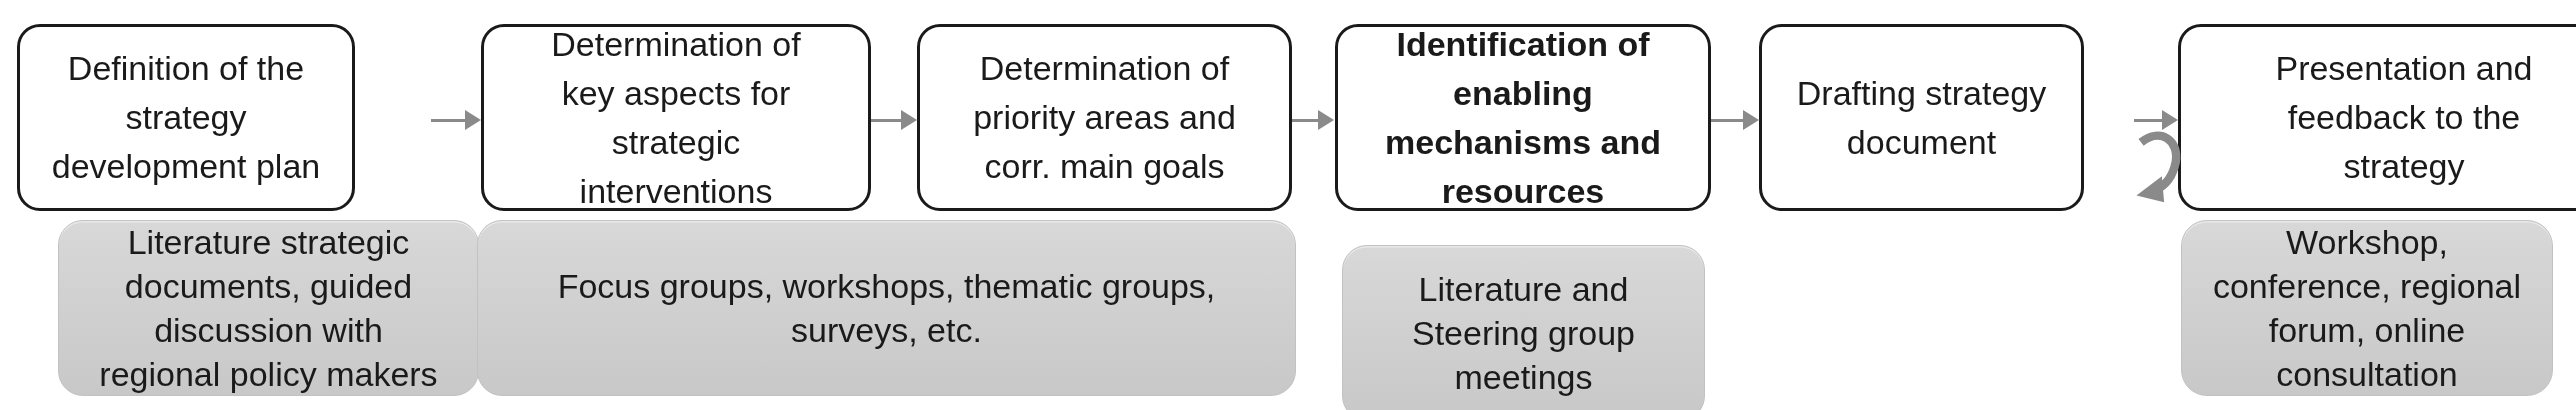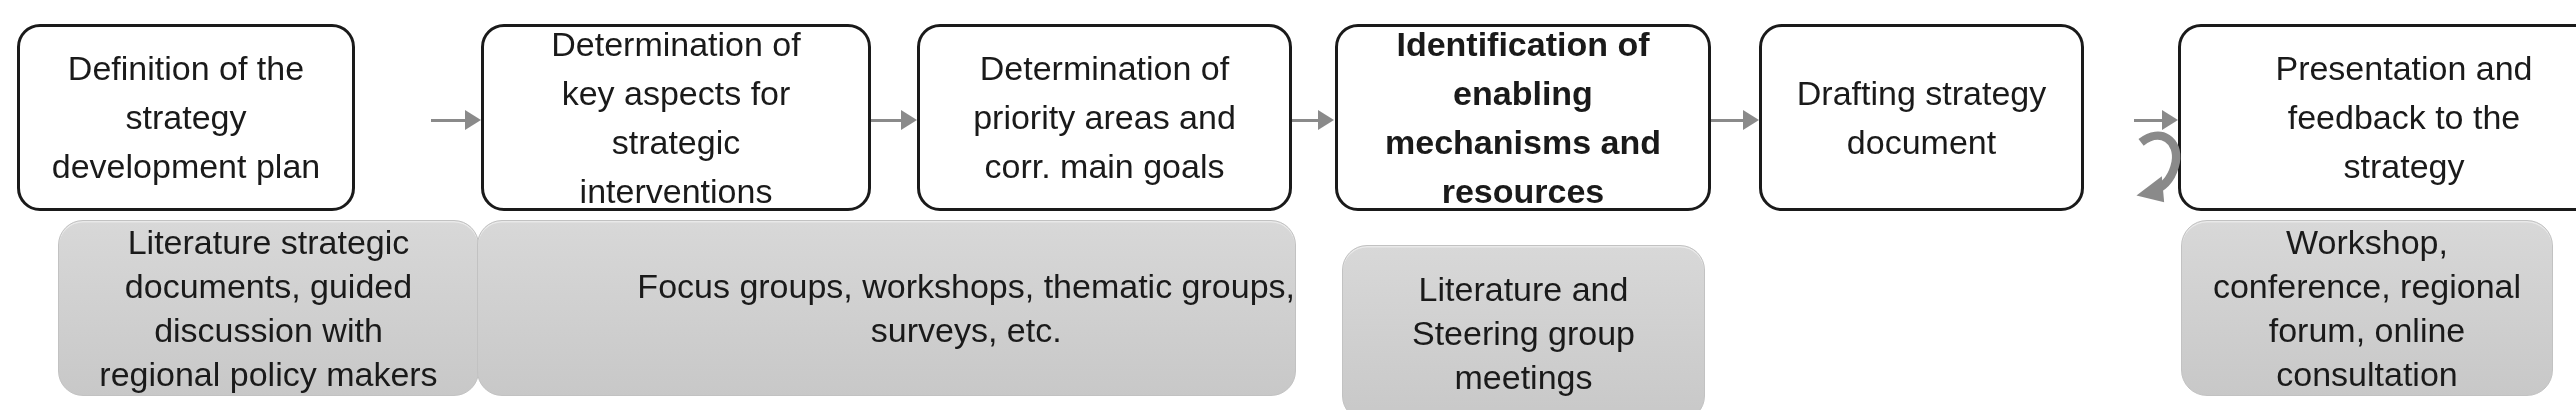--- a/index.html
+++ b/index.html
@@ -153,21 +153,21 @@
     <path d="M 14 16 C 40 -4 64 14 59 42 C 55 62 46 72 33 78" fill="none" stroke="#8a8a8a" stroke-width="11" stroke-linecap="butt"></path>
     <polygon points="41,60 8,85 44,94" fill="#8a8a8a"></polygon>
   </svg>
 
   <div class="method" style="left:14px; width:421px;margin-left:44px;">
     <span>Literature strategic
 documents, guided
 discussion with
 regional policy makers</span>
   </div>
-  <div class="method" style="left:477px; width:819px;justify-content:flex-end;">
+  <div class="method" style="left:477px; width:819px;">
     <span>Focus groups, workshops, thematic groups,
 surveys, etc.</span>
   </div>
   <div class="method" style="left:1342px; width:363px;margin-top:25px;">
     <span>Literature and
 Steering group
 meetings</span>
   </div>
   <div class="method" style="left:2181px; width:372px;border-radius:26px;">
     <span>Workshop,

